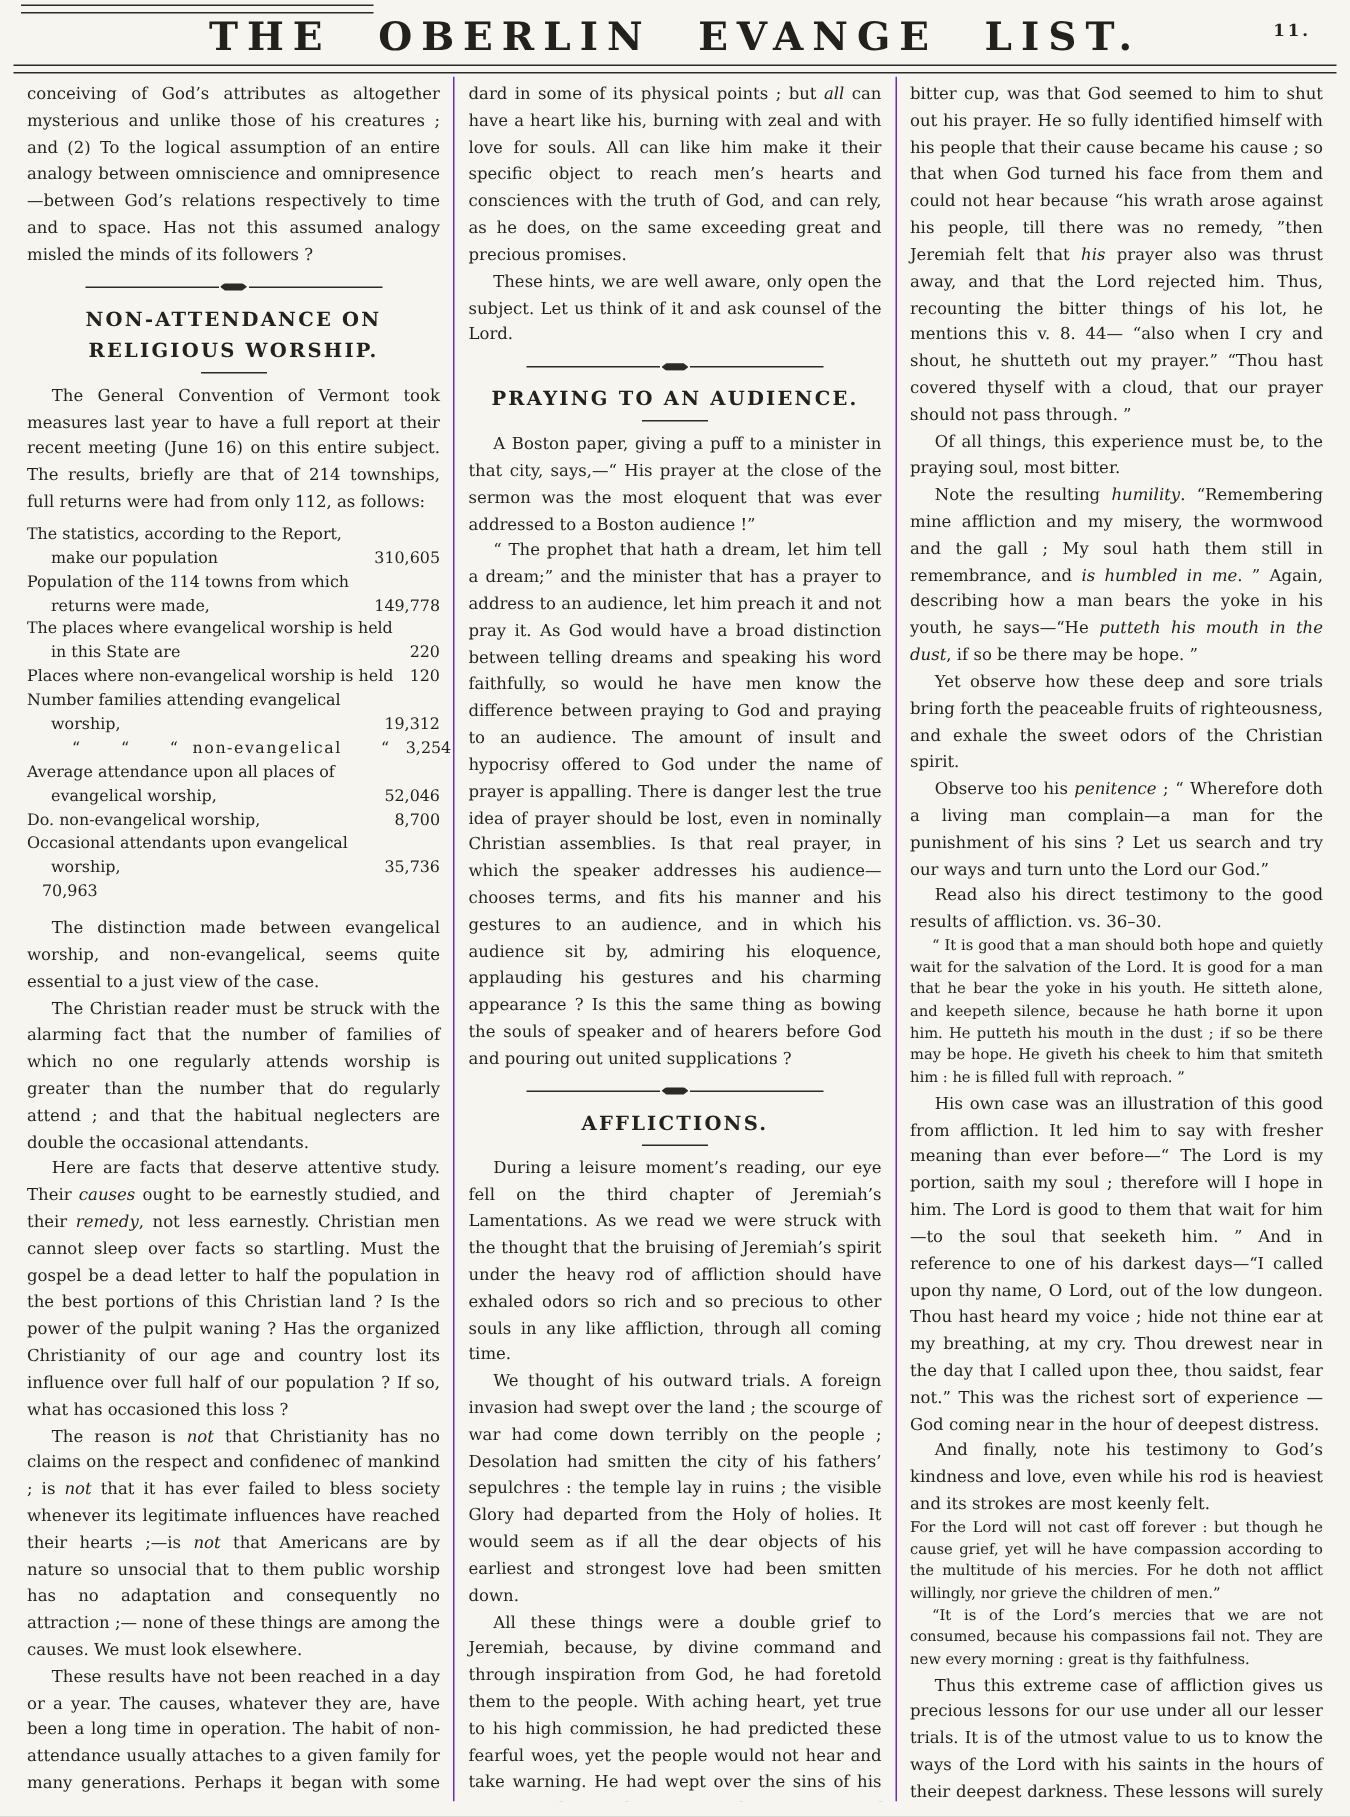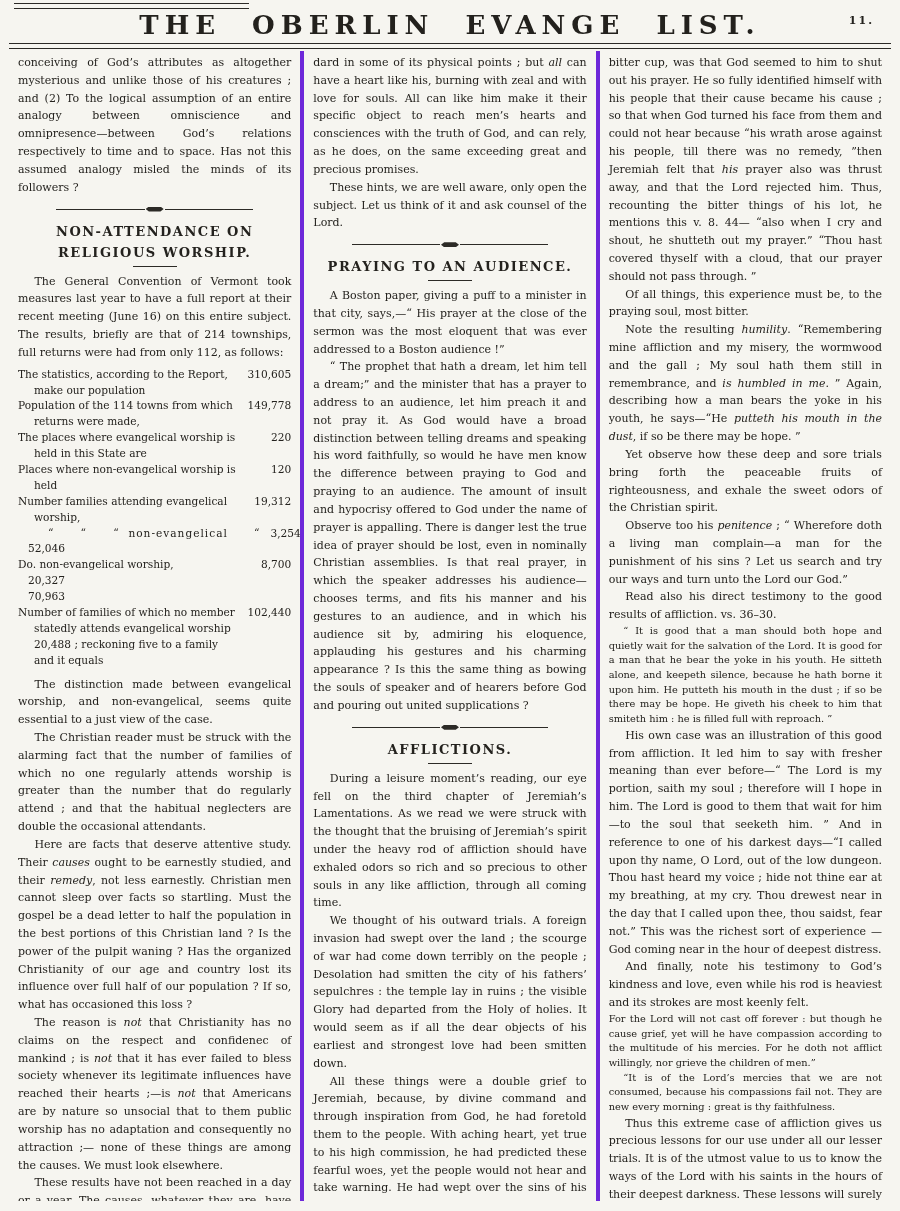--- a/index.html
+++ b/index.html
@@ -41,41 +41,41 @@
     height:1150px;
     overflow:hidden;
   }
   .col{
     flex:1 1 0;
     padding:3px 9px 0 9px;
     overflow:hidden;
     font-size:11px;line-height:1.62;
     text-align:justify;
   }
-  .col + .col{border-left:4px solid #6d28d9;}
+  .col + .col{border-left:1px solid #6d28d9;}
   .para{margin:0;text-indent:1.5em;}
   .para.cont{text-indent:0;}
   .para.small{font-size:9.8px;line-height:1.5;}
   .article-heading{
     margin:9px 0 3px 0;
     font-size:13px;font-weight:bold;
     letter-spacing:1.5px;text-align:center;text-indent:0;
   }
   .subrule{width:44px;margin:0 auto 6px auto;border-top:1.5px solid #2c2a26;}
   .divider{
     display:flex;align-items:center;justify-content:center;
     width:72%;margin:10px auto 9px auto;
   }
   .dline{flex:1;border-top:1px solid #2c2a26;}
   .ddiamond{
     width:18px;height:5px;background:#2c2a26;margin:0 1px;
     clip-path:polygon(0 50%,18% 0,82% 0,100% 50%,82% 100%,18% 100%);
   }
   .stats{margin:5px 0 7px 0;font-size:10.6px;line-height:1.5;}
-  .stat-row{display:flex;}
+  .stat-row{display:flex;align-items:flex-end;}
   .stat-label{flex:1 1 auto;padding-left:16px;text-indent:-16px;text-align:left;}
   .stat-label.ditto{white-space:pre;text-indent:0;padding-left:30px;letter-spacing:1px;}
   .stat-value{white-space:nowrap;padding-left:10px;text-align:right;}
 </style>
 </head>
 <body>
 
 <div class="page">
   <div class="hdr">
     <div class="top-rule"></div>
@@ -116,35 +116,33 @@
           </div>
           <div class="stat-row">
             <span class="stat-label">Number families attending evangelical worship,</span>
             <span class="stat-value">19,312</span>
           </div>
           <div class="stat-row">
             <span class="stat-label ditto">“      “      “  non-evangelical      “</span>
             <span class="stat-value">3,254</span>
           </div>
           <div class="stat-row">
+            <span class="stat-label">Average attendance upon all places of evangelical worship,</span>
             <span class="stat-value">52,046</span>
           </div>
           <div class="stat-row">
             <span class="stat-label">Do. non-evangelical worship,</span>
             <span class="stat-value">8,700</span>
           </div>
           <div class="stat-row">
-            <span class="stat-value">20,327</span>
+            <span class="stat-label">Occasional attendants upon evangelical worship,</span>
+            <span class="stat-value">35,736</span>
           </div>
           <div class="stat-row">
             <span class="stat-value">70,963</span>
-          </div>
-          <div class="stat-row">
-            <span class="stat-label">Number of families of which no member statedly attends evangelical worship 20,488 ; reckoning five to a family and it equals</span>
-            <span class="stat-value">102,440</span>
           </div>
         </div>
         <p class="para">The distinction made between evangelical worship, and non-evangelical, seems quite essential to a just view of the case.</p>
         <p class="para">The Christian reader must be struck with the alarming fact that the number of families of which no one regularly attends worship is greater than the number that do regularly attend ; and that the habitual neglecters are double the occasional attendants.</p>
         <p class="para">Here are facts that deserve attentive study.  Their <i>causes</i> ought to be earnestly studied, and their <i>remedy</i>, not less earnestly.  Christian men cannot sleep over facts so startling.  Must the gospel be a dead letter to half the population in the best portions of this Christian land ?  Is the power of the pulpit waning ?  Has the organized Christianity of our age and country lost its influence over full half of our population ?  If so, what has occasioned this loss ?</p>
         <p class="para">The reason is <i>not</i> that Christianity has no claims on the respect and confidenec of mankind ; is <i>not</i> that it has ever failed to bless society whenever its legitimate influences have reached their hearts ;—is <i>not</i> that Americans are by nature so unsocial that to them public worship has no adaptation and consequently no attraction ;— none of these things are among the causes.  We must look elsewhere.</p>
         <p class="para">These results have not been reached in a day or a year.  The causes, whatever they are, have been a long time in operation.  The habit of non-attendance usually attaches to a given family for many generations.  Perhaps it began with some slight disaffection.  No measures, wise, kind, and earnest, were taken to obviate the evil; and in time, the feeling of duty and fitness no longer pressed them towards the sanctuary ; and their influence passed over to the other side.</p>
       </div>
     <div class="col">
         <p class="para cont">dard in some of its physical points ; but <i>all</i> can have a heart like his, burning with zeal and with love for souls.  All can like him make it their specific object to reach men’s hearts and consciences with the truth of God, and can rely, as he does, on the same exceeding great and precious promises.</p>

